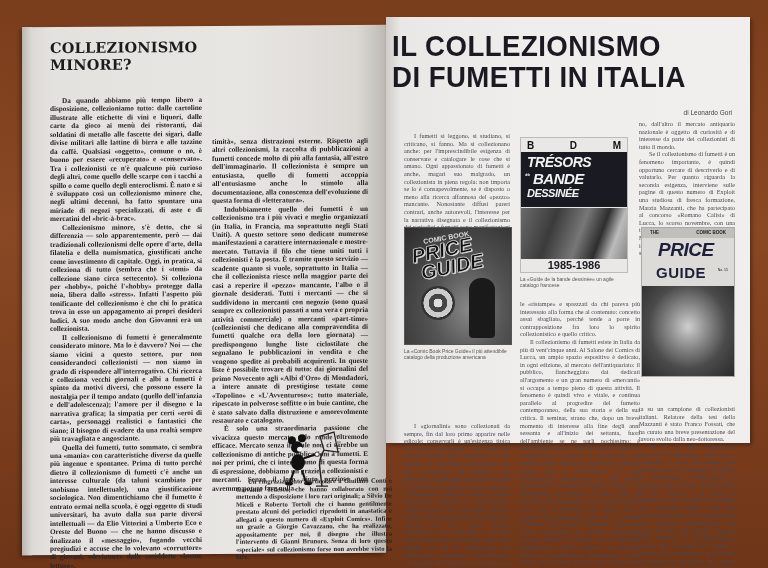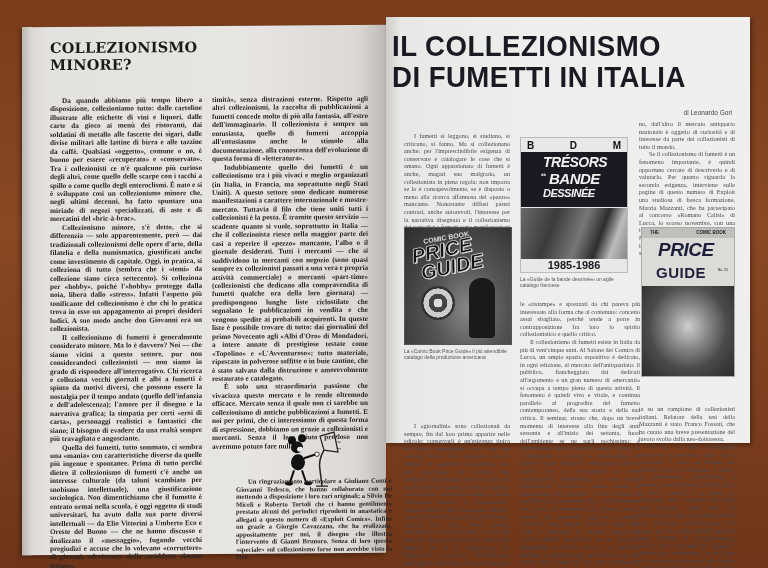--- a/index.html
+++ b/index.html
@@ -28,21 +28,21 @@
     font-size: 14.5px; line-height: 17px; color: #1b1b1b; letter-spacing: 0.2px;
   }
   .left-col {
     position: absolute; top: 70px; width: 152px;
     font-family: "Liberation Serif", serif; font-weight: bold;
     font-size: 7.2px; line-height: 8.45px; color: #2a2527; text-align: justify;
   }
   .left-col p { text-indent: 12px; }
   .left-col.c1 { left: 28px; }
   .left-col.c2 { left: 190px; top: 6px; width: 156px; }
-  .left-col.c2 p:first-child { text-indent: 0; }
+  .left-col.c2 p:first-child { text-indent: 0; margin-top: 42px; }
   .page-num { position: absolute; font-family: "Liberation Serif", serif; font-size: 7px; color: #444; }
   .page-num.left { left: 28px; top: 508px; }
 
   .mickey {
     position: absolute; left: 258px; top: 405px; width: 62px; height: 58px;
   }
   .thanks {
     position: absolute; left: 214px; top: 452px; width: 156px;
     font-family: "Liberation Serif", serif; font-weight: bold;
     font-size: 6.6px; line-height: 7.5px; color: #2a2527; text-align: justify;
@@ -117,21 +117,21 @@
   .img-bdm .bdm-letters {
     position: absolute; left: 6px; top: 2px; right: 6px;
     display: flex; justify-content: space-between;
     font-family: "Liberation Sans", sans-serif; font-weight: bold; font-size: 10px; color: #111;
   }
   .img-bdm .bdm-band {
     position: absolute; left: 0; right: 0; top: 14px; height: 55px; background: #1a1a22;
   }
   .img-bdm .bdm-band span {
     position: absolute; font-family: "Liberation Sans", sans-serif; font-weight: bold; font-style: italic;
-    color: #f2f2f2; letter-spacing: -0.5px; margin-left: 16px;
+    color: #f2f2f2; letter-spacing: -0.5px;
   }
   .img-bdm .t1 { left: 6px; top: 2px; font-size: 14px; }
   .img-bdm .t2 { left: 12px; top: 18px; font-size: 15px; }
   .img-bdm .t3 { left: 6px; top: 35px; font-size: 11px; }
   .img-bdm .t0 { left: 4px; top: 21px; font-size: 3px !important; font-style: normal !important; }
   .img-bdm .bdm-art {
     position: absolute; left: 0; right: 0; top: 70px; height: 51px;
     background: linear-gradient(110deg, #6a6a6a 0%, #3b3b3b 30%, #777 55%, #2e2e2e 72%, #bbb 85%, #888 100%);
   }
   .img-bdm .bdm-years {

